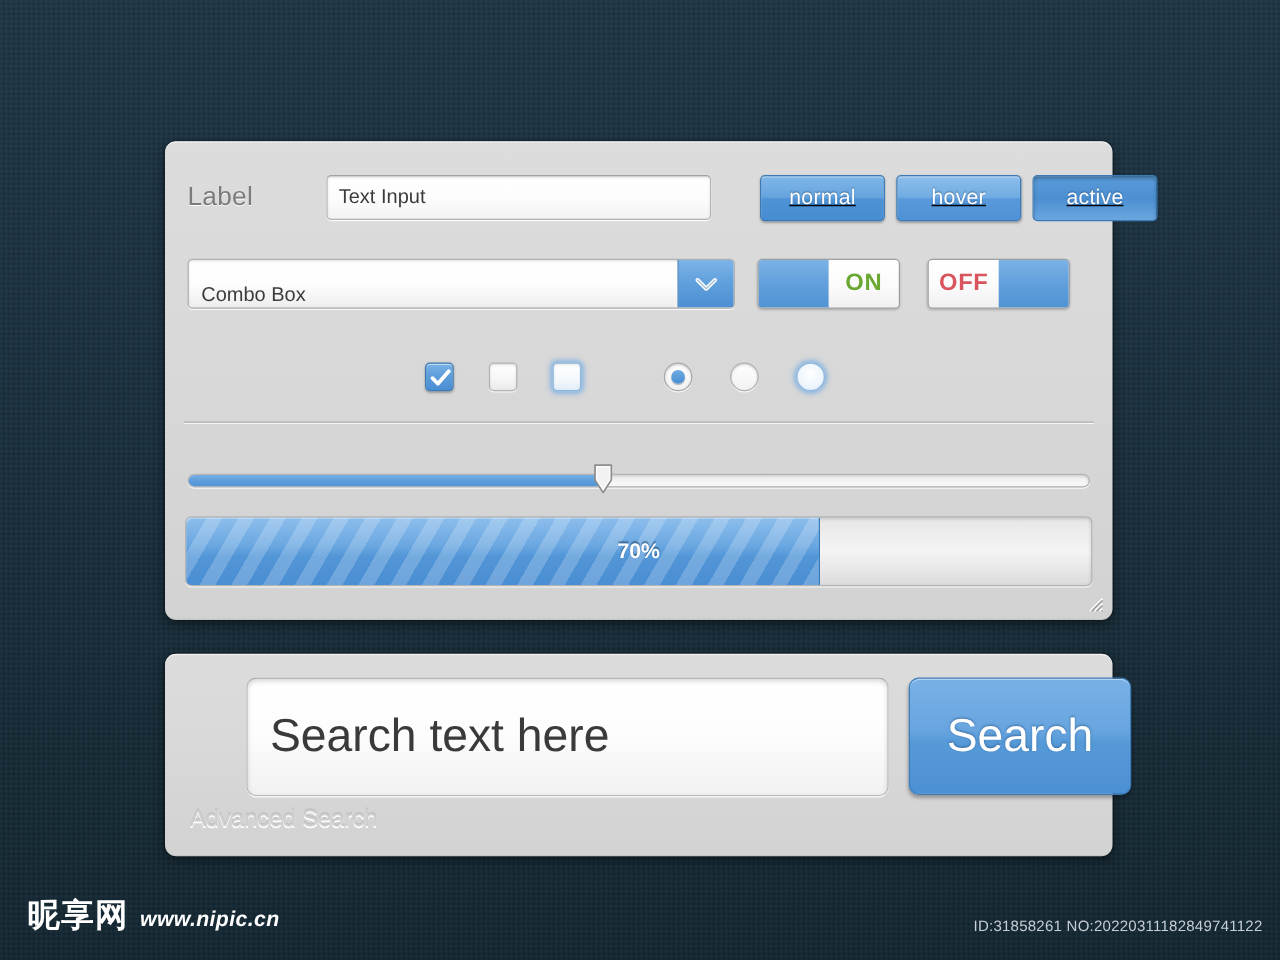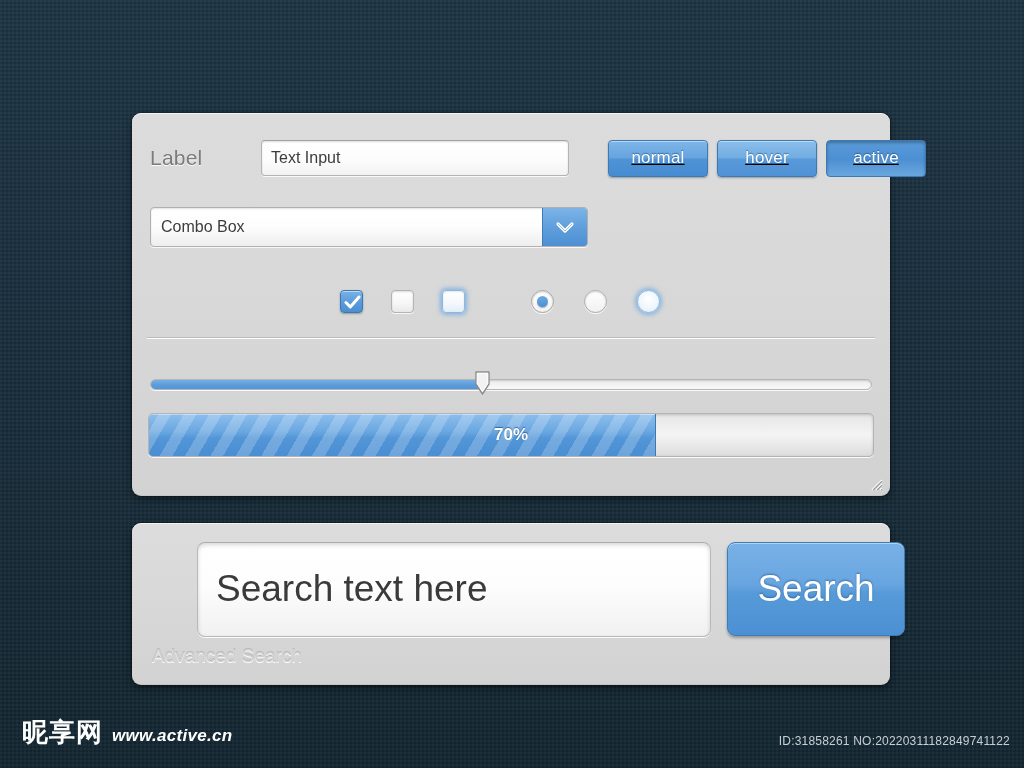--- a/index.html
+++ b/index.html
@@ -59,21 +59,21 @@
   .btn.active{background:linear-gradient(180deg,#5a9bd8 0%,#4d90d3 48%,#4c8fd2 52%,#6aa7e0 100%);
     box-shadow:0 2px 3px rgba(0,0,0,.28) inset;}
 
   
   .row2{position:absolute;left:18px;top:92px;right:18px;height:44px;display:flex;align-items:center;}
   .combo{
     width:438px;height:40px;flex:none;position:relative;box-sizing:border-box;
     border:1px solid #b0b0b0;border-radius:4px;overflow:hidden;
     background:linear-gradient(180deg,#ffffff 0%,#fdfdfd 50%,#eeeeee 100%);
     box-shadow:0 1px 2px rgba(0,0,0,.12) inset,0 1px 0 rgba(255,255,255,.8);
-    display:flex;align-items:center;cursor:pointer;
+    display:flex;align-items:flex-end;cursor:pointer;
   }
   .combo-text{padding-left:10px;font-size:16px;color:#3c3c3c;flex:1;}
   .combo-arrow{
     width:44px;height:100%;flex:none;
     background:linear-gradient(180deg,#7db4e7 0%,#5f9fdc 50%,#4d8fd3 100%);
     border-left:1px solid #3d7cb6;
     display:flex;align-items:center;justify-content:center;
   }
   .combo-arrow svg{display:block;}
 
@@ -157,21 +157,21 @@
     position:absolute;left:1px;top:9px;height:9px;border-radius:5px 0 0 5px;
     background:linear-gradient(180deg,#76afe5 0%,#5c9cdb 55%,#5295d6 100%);
   }
   .slider-handle{
     position:absolute;top:0;width:17px;height:24px;margin-left:-8px;cursor:pointer;
   }
   .slider-handle svg{display:block;}
 
   
   .progress-wrap{
-    position:absolute;left:16px;top:300px;right:16px;height:44px;box-sizing:border-box;
+    position:absolute;left:16px;top:300px;right:16px;height:56px;box-sizing:border-box;
     border:1px solid #b4b4b4;border-radius:5px;overflow:hidden;
     background:linear-gradient(180deg,#e6e6e6 0%,#f4f4f4 50%,#dcdcdc 100%);
     box-shadow:0 1px 3px rgba(0,0,0,.18) inset,0 1px 0 rgba(255,255,255,.85);
   }
   .progress-fill{
     position:relative;height:100%;box-sizing:border-box;
     border-right:1px solid #3b79b3;border-radius:4px 0 0 4px;
     background-color:#5c9cdb;
     background-image:
       repeating-linear-gradient(-60deg,
@@ -250,20 +250,30 @@
   <div class="row2">
     <div class="combo">
       <span class="combo-text">Combo Box</span>
       <span class="combo-arrow">
         <svg width="20" height="13" viewBox="0 0 20 13">
           <path d="M3 3 L10 10 L17 3" fill="none" stroke="#ffffff" stroke-width="3.2" stroke-linecap="round" stroke-linejoin="round"></path>
           <path d="M3 3 L10 10 L17 3" fill="none" stroke="#2f6ea8" stroke-width="1" stroke-linecap="round" stroke-linejoin="round" opacity="0.45"></path>
         </svg>
       </span>
     </div>
+    <div class="toggle-group">
+      <div class="toggle tg-on">
+        <span class="tg-knob"></span>
+        <span class="tg-face">ON</span>
+      </div>
+      <div class="toggle tg-off">
+        <span class="tg-face">OFF</span>
+        <span class="tg-knob"></span>
+      </div>
+    </div>
   </div>
 
   <div class="row3">
     <div class="check-set">
       <span class="cb cb-checked">
         <svg width="17" height="15" viewBox="0 0 17 15">
           <path d="M2 7.5 L6.3 12 L15 2" fill="none" stroke="#ffffff" stroke-width="3" stroke-linecap="round" stroke-linejoin="round"></path>
         </svg>
       </span>
       <span class="cb cb-empty"></span>
@@ -305,15 +315,15 @@
 <div class="panel" id="search-panel">
   <div class="search-row">
     <input class="search-input" type="text" value="Search text here" style="">
     <div class="search-btn">Search</div>
   </div>
   <div class="advanced-link">Advanced Search</div>
 </div>
 
 <div class="watermark">
   <span class="wm-cn">昵享网</span>
-  <span class="wm-url">www.active.cn</span>
+  <span class="wm-url">www.nipic.cn</span>
 </div>
 <div class="id-text">ID:31858261 NO:20220311182849741122</div>
 
 </body></html>

